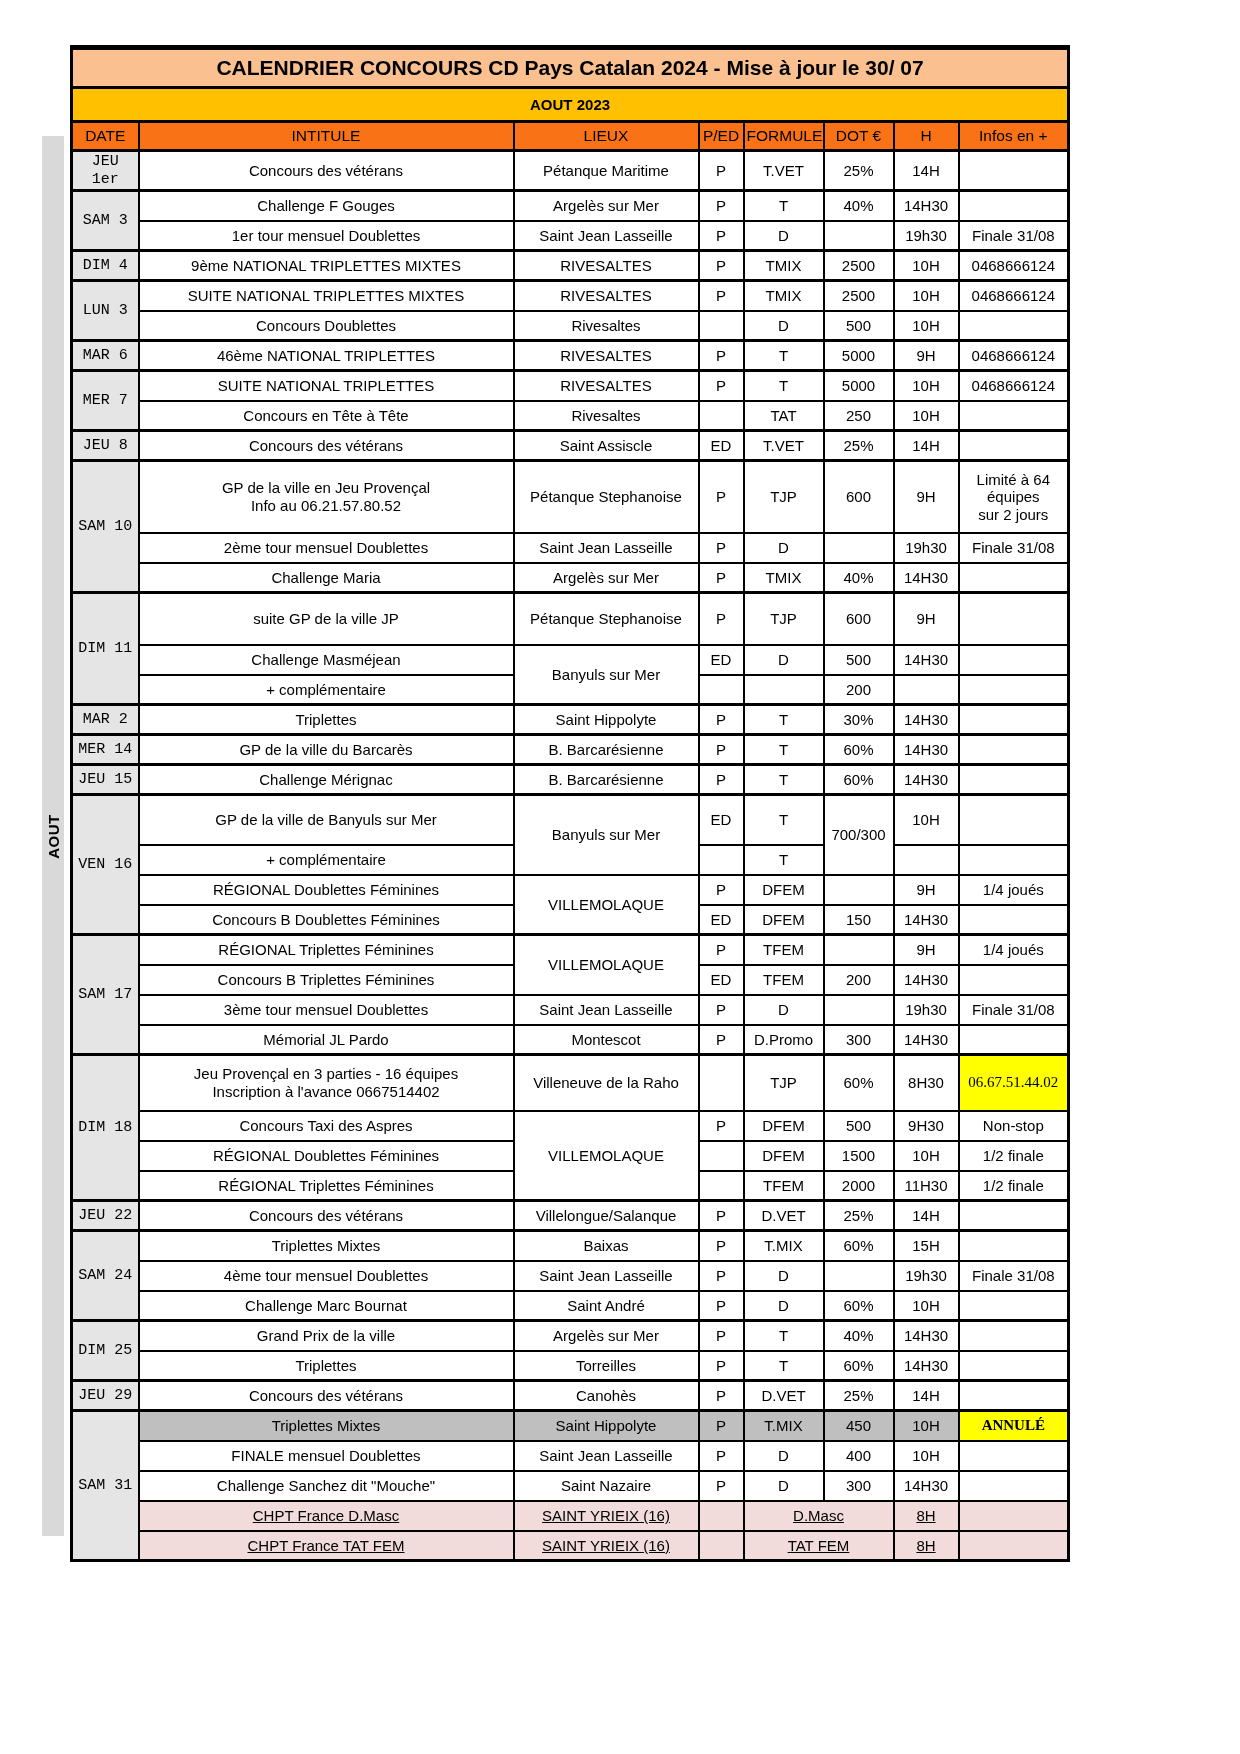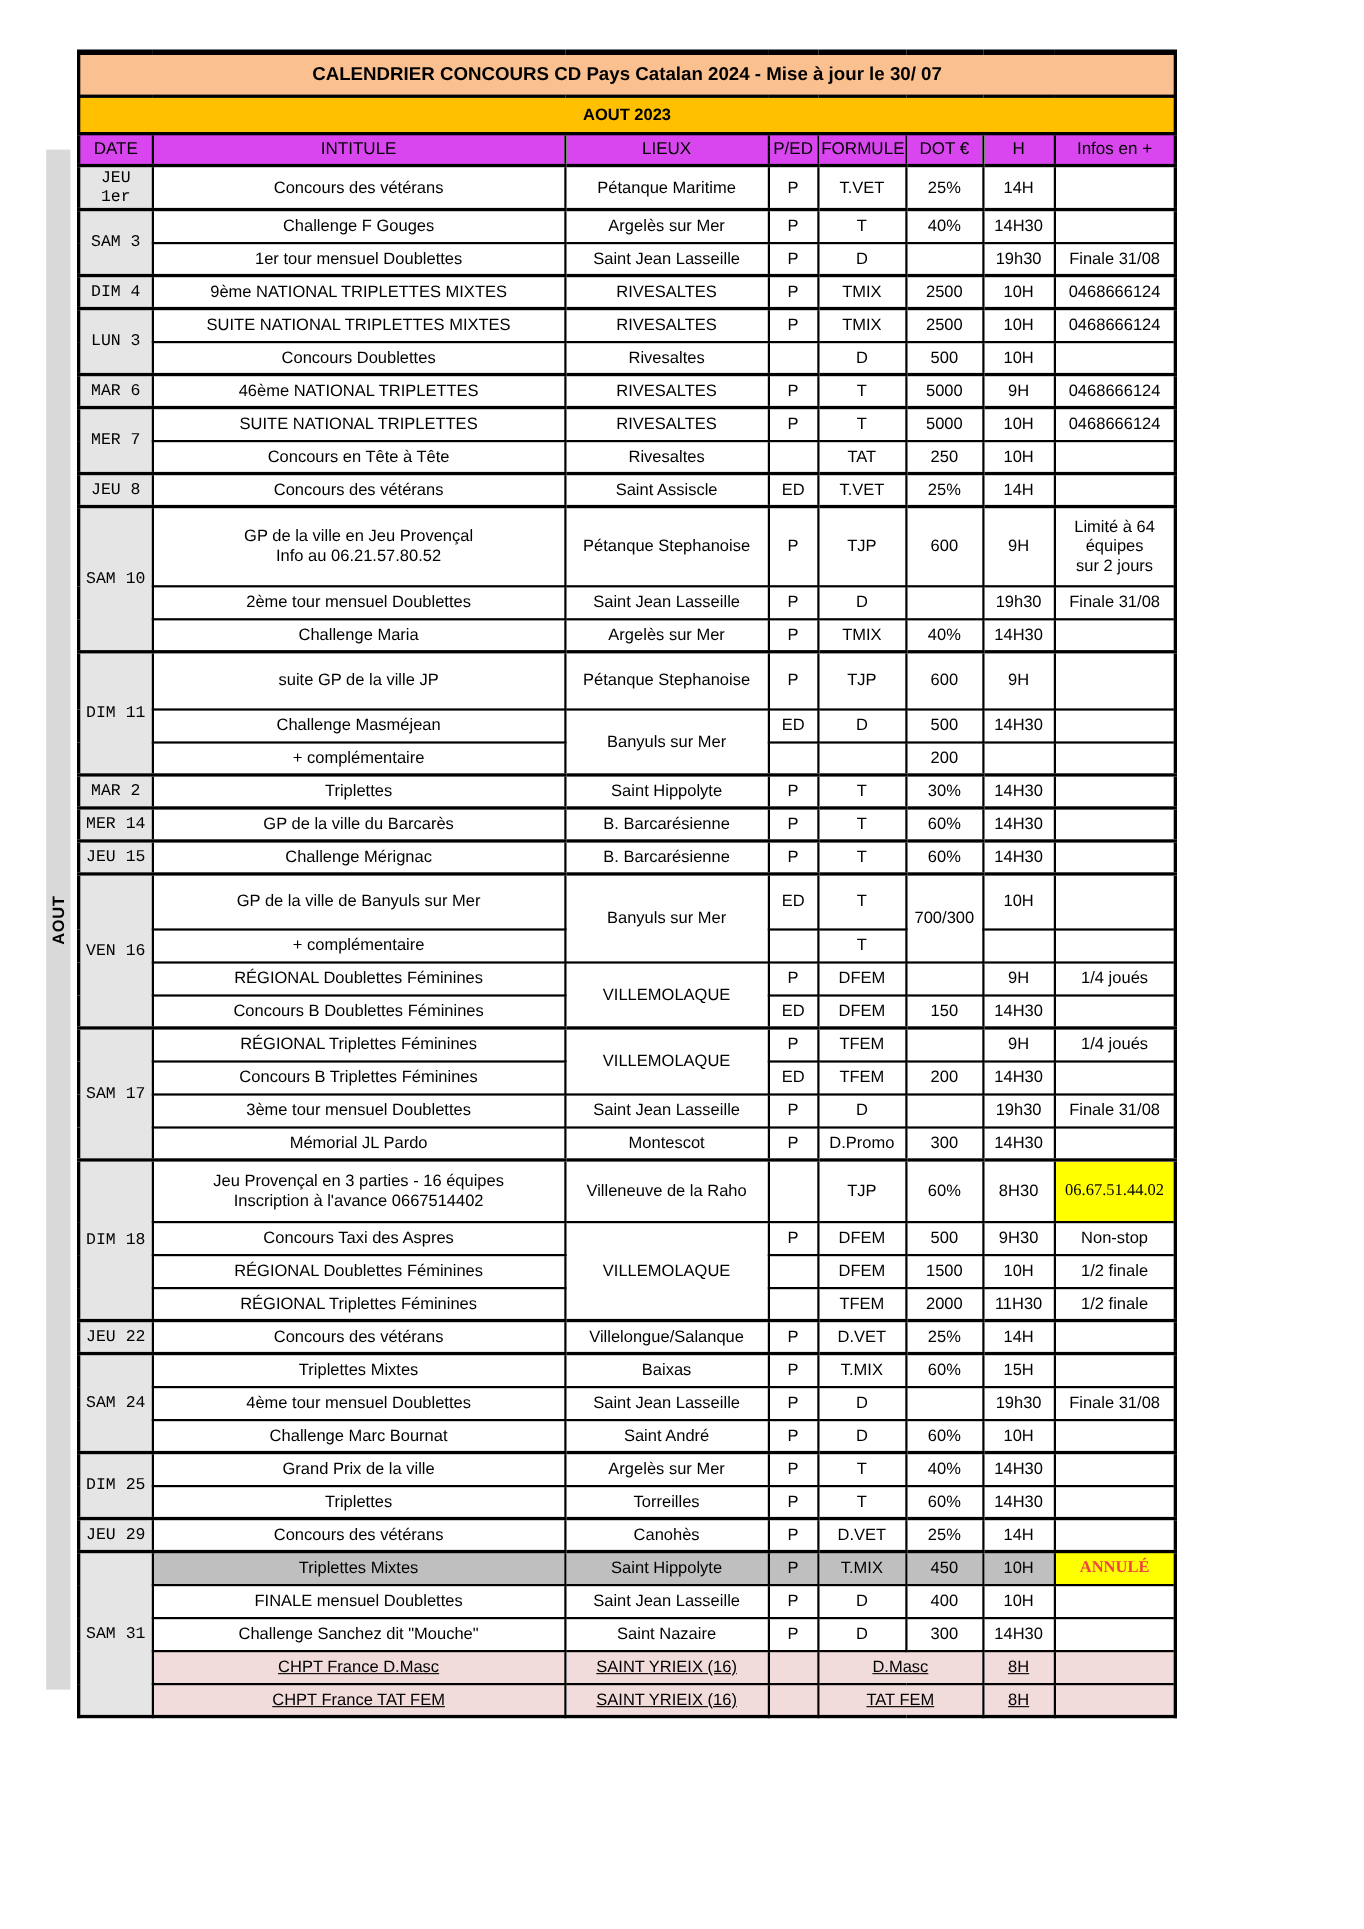--- a/index.html
+++ b/index.html
@@ -21,39 +21,39 @@
   table.cal{
     position:absolute;left:70px;top:45px;width:997px;
     border-collapse:collapse;table-layout:fixed;
     border:3px solid #000;border-top:5px solid #000;
   }
   table.cal td, table.cal th{
     border:2px solid #000;text-align:center;vertical-align:middle;
     font-size:15px;padding:1px 2px;overflow:hidden;line-height:1.18;
   }
   tr.banner-row td{
-    background:#FAC090;font-weight:bold;font-size:17px;height:34px;border:3px solid #000;
+    background:#FAC090;font-weight:bold;font-size:21px;height:34px;border:3px solid #000;
   }
   tr.month-row td{
     background:#FFC000;font-weight:bold;font-size:15px;height:29px;border:3px solid #000;
   }
   tr.colhead{height:29px;}
-  table.cal th{font-weight:normal;font-size:15.5px;background:#d946ef;}
+  table.cal th{font-weight:normal;font-size:15.5px;background:#f97316;}
 
   tbody tr{height:30px;}
   tr.group-start td{border-top:3px solid #000;}
 
   td.c-int, td.c-infos{white-space:pre-line;}
   td.c-date{background:#e5e5e5;font-family:Liberation Mono, monospace;}
 
   tr.row-gray td:not(.c-date){background:#BFBFBF;}
   tr.row-pink td:not(.c-date){background:#F2DBDB;text-decoration:underline;}
 
   .hl{background:#FFFF00 !important;font-family:Liberation Serif, serif;}
-  .annule{color:#ef4444;font-weight:bold;font-size:13px;}
+  .annule{color:#000000;font-weight:bold;font-size:13px;}
   .sm{font-size:12px;line-height:1.25;}
 </style>
 </head>
 <body>
 
 <div class="sheet">
 
   <div class="side-strip">
     <span>AOUT</span>
   </div>

